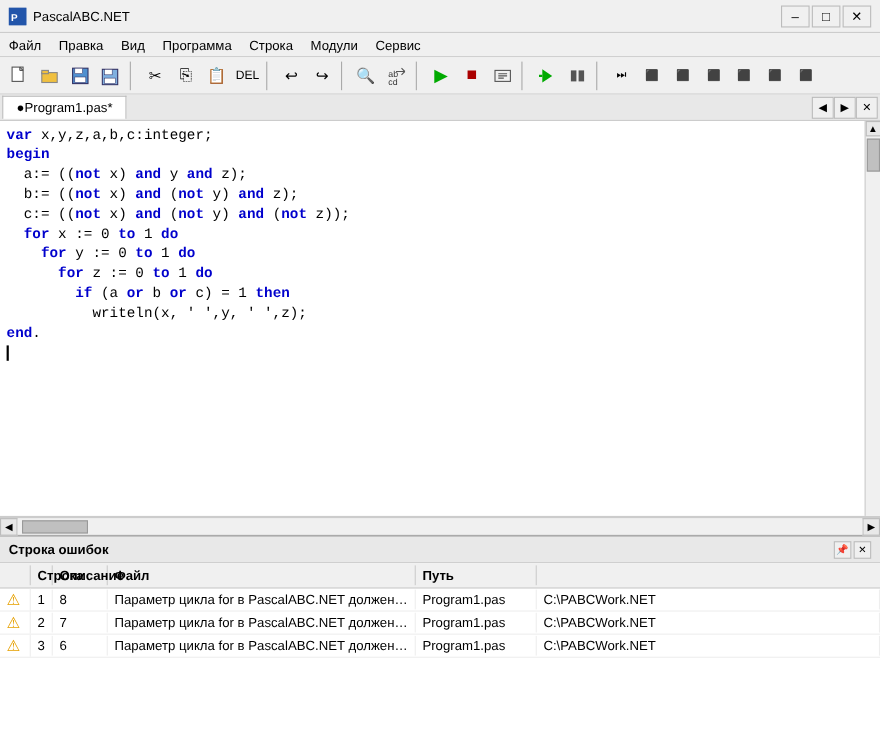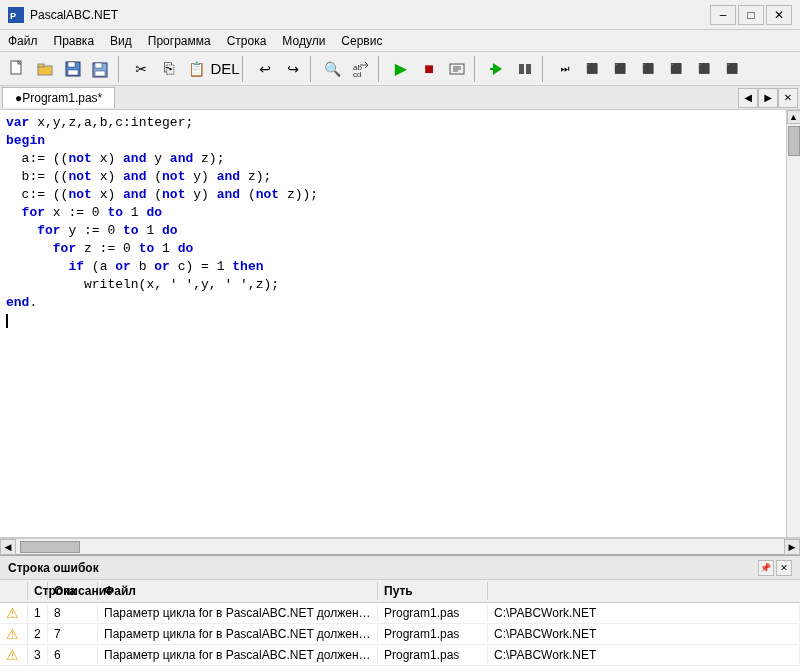--- a/index.html
+++ b/index.html
@@ -76,21 +76,21 @@
       font-size: 12px;
       cursor: pointer;
       margin-right: 2px;
     }
     #tabbar-right { display: flex; }
     .tabbar-ctrl-btn { width: 20px; height: 20px; display: flex; align-items: center; justify-content: center; font-size: 10px; cursor: pointer; border: 1px solid #bbb; background: #f0f0f0; }
 
     
     #editor-container {
       background: white;
-      height: 428px;
+      height: 360px;
       overflow: hidden;
       position: relative;
       border-bottom: 1px solid #ccc;
       display: flex;
     }
     #editor-content {
       flex: 1;
       overflow: hidden;
       padding: 4px 6px;
       font-family: 'Courier New', Courier, monospace;
@@ -225,21 +225,21 @@
         <rect x="1" y="3" width="14" height="14" fill="#80b0e0" stroke="#336" stroke-width="1"></rect>
         <rect x="3" y="3" width="7" height="5" fill="white" stroke="#336" stroke-width="0.5"></rect>
         <rect x="3" y="11" width="10" height="5" fill="white" stroke="#336" stroke-width="0.5"></rect>
       </svg>
   </div>
   <div class="tb-separator"></div>
 
   <div class="tb-btn" title="Вырезать">✂</div>
   <div class="tb-btn" title="Копировать">⎘</div>
   <div class="tb-btn" title="Вставить">📋</div>
-  <div class="tb-btn" title="Удалить" style="font-size:15px">DEL</div>
+  <div class="tb-btn" title="Удалить" style="font-size:11px">DEL</div>
   <div class="tb-separator"></div>
 
   <div class="tb-btn" title="Отменить">↩</div>
   <div class="tb-btn" title="Повторить">↪</div>
   <div class="tb-separator"></div>
 
   <div class="tb-btn" title="Найти">🔍</div>
   <div class="tb-btn" title="Заменить">
     <svg width="18" height="18" viewBox="0 0 18 18">
         <text x="1" y="10" font-size="8" fill="#333">ab</text>

